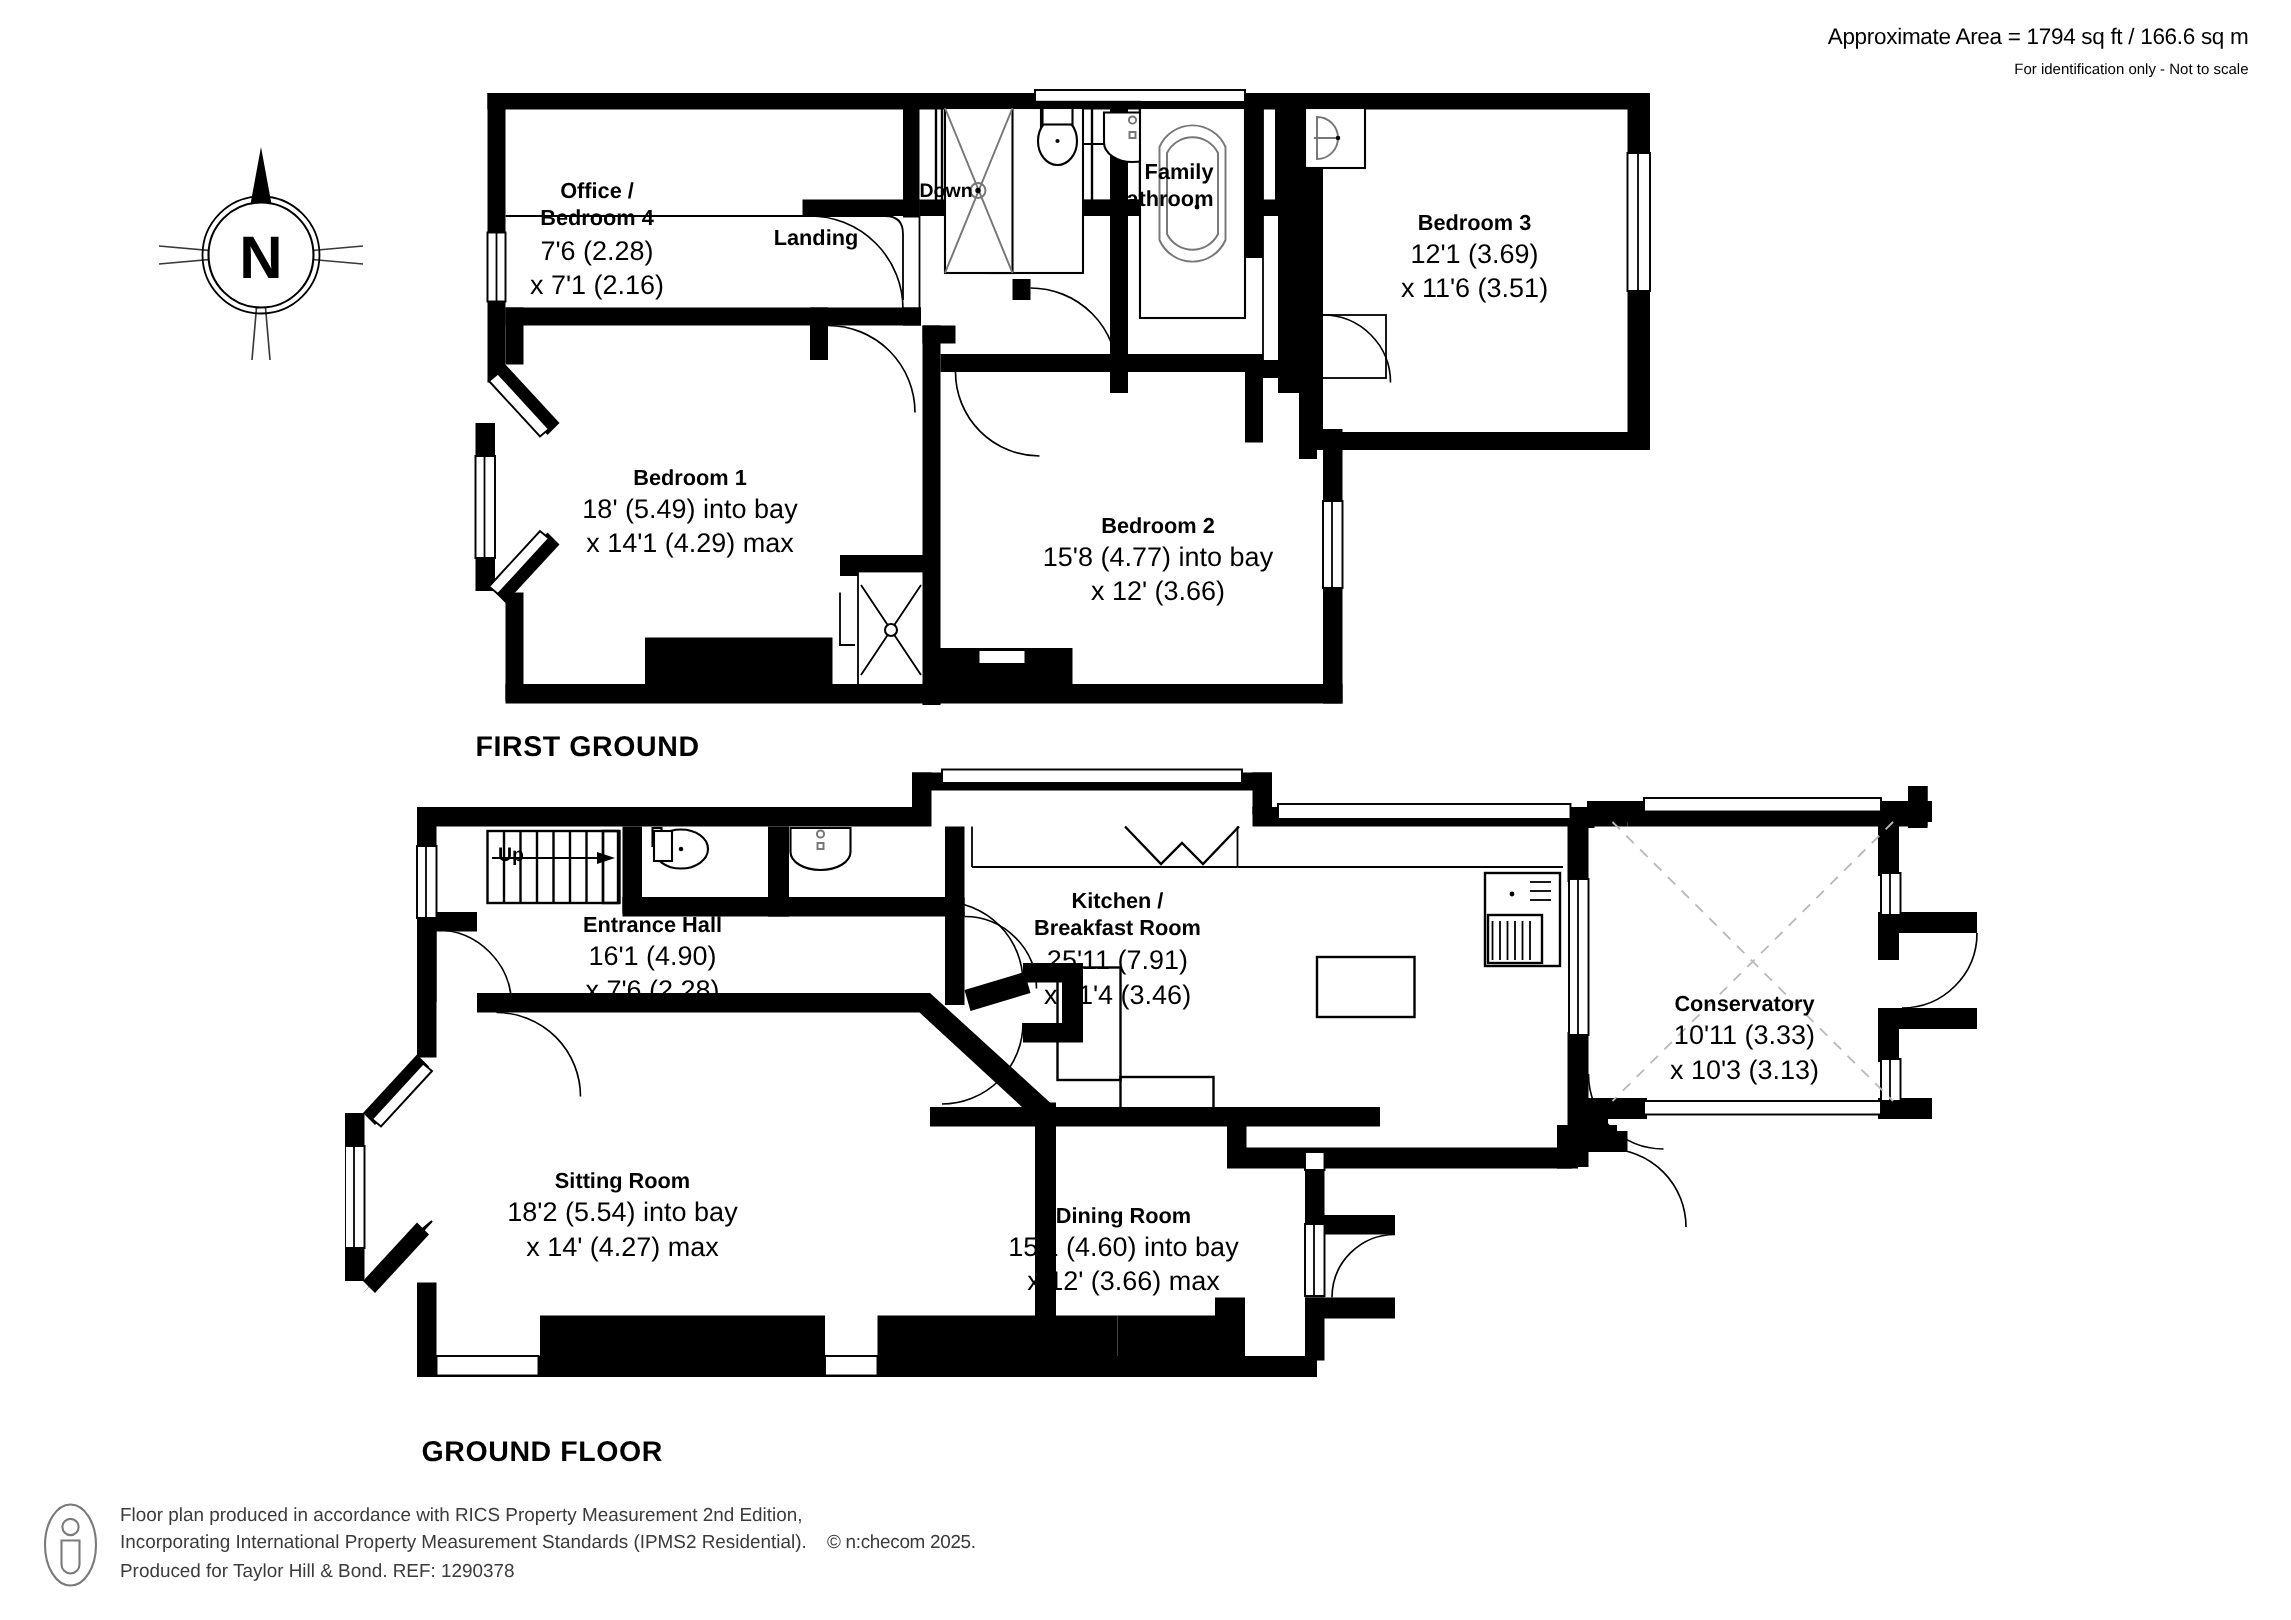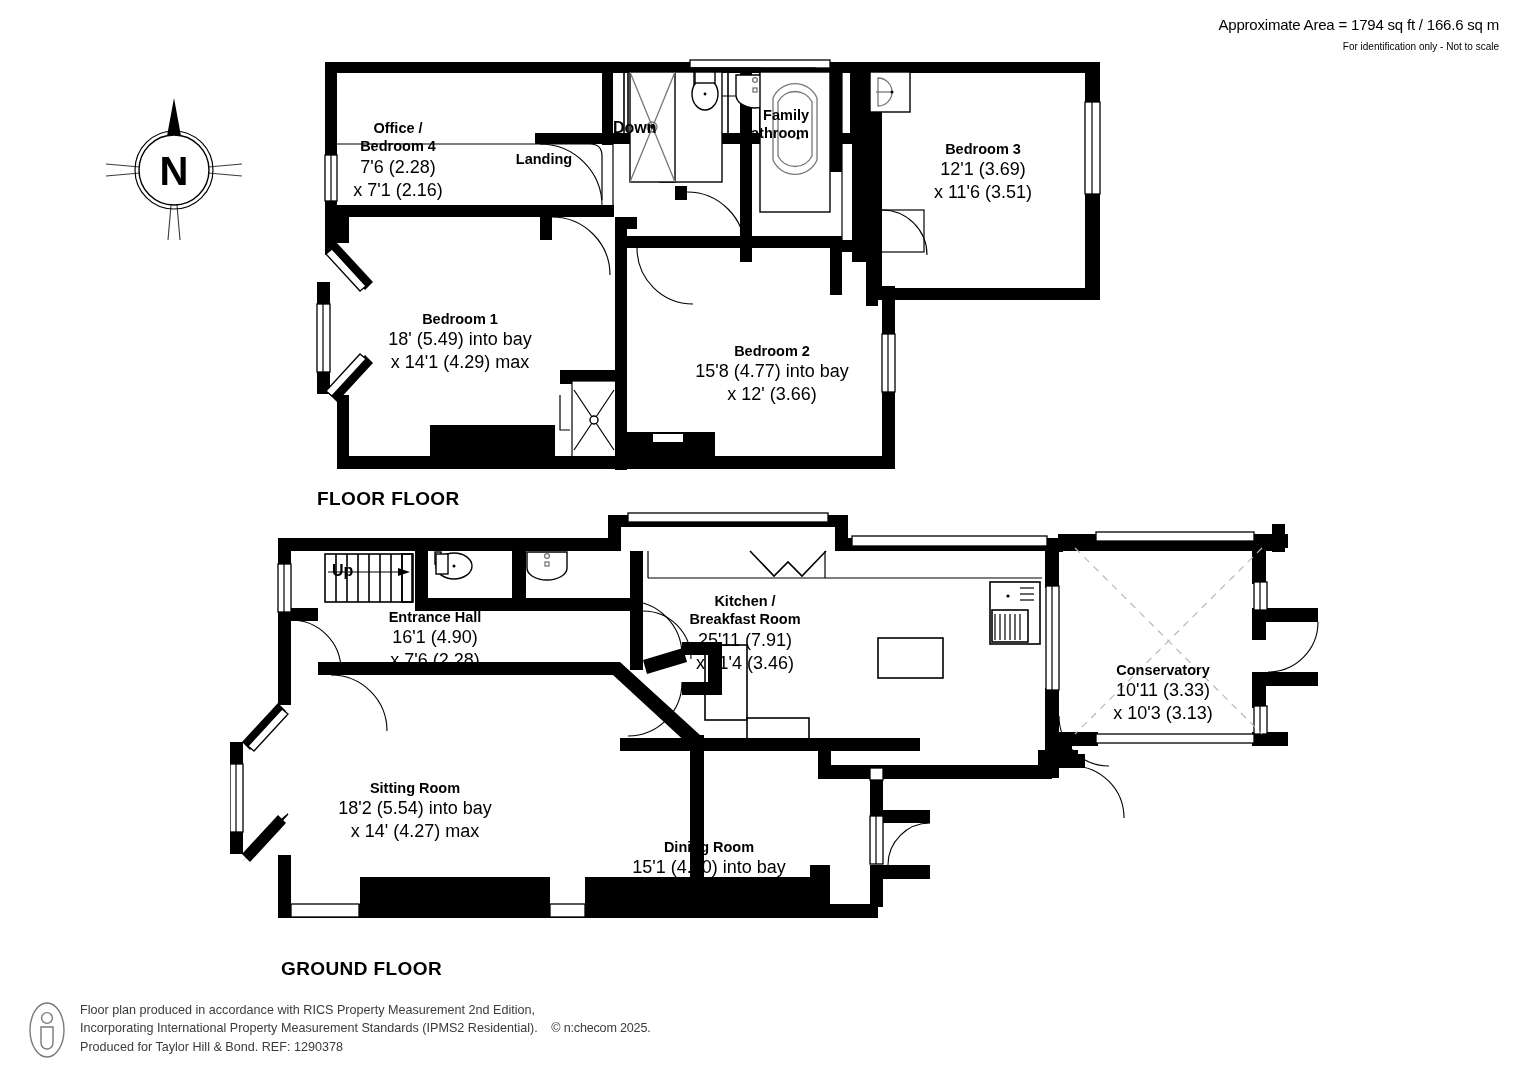--- a/index.html
+++ b/index.html
@@ -57,21 +57,21 @@
   }
   .room-label .rl-name {
     font-size: 14.5px;
     font-weight: bold;
   }
   .room-label .rl-dim {
     font-size: 18px;
   }
   .small-label {
     position: absolute;
-    font-size: 16px;
+    font-size: 13px;
     font-weight: bold;
     white-space: nowrap;
   }
   
   #footer {
     position: absolute;
     left: 28px;
     top: 1001px;
     display: flex;
     align-items: flex-start;
@@ -319,21 +319,21 @@
     <div class="rl-dim">18' (5.49) into bay</div>
     <div class="rl-dim">x 14'1 (4.29) max</div>
   </div>
 
   <div class="room-label" style="left:677px;top:323px;width:190px;margin-top:19px;">
     <div class="rl-name">Bedroom 2</div>
     <div class="rl-dim">15'8 (4.77) into bay</div>
     <div class="rl-dim">x 12' (3.66)</div>
   </div>
 
-  <div class="floor-caption" id="first-floor-caption">FLOOR FLOOR</div>
+  <div class="floor-caption" id="first-floor-caption">FIRST GROUND</div>
 
   <svg id="ground-floor-svg" style="position:absolute;left:230px;top:510px;" width="1090" height="440" viewBox="0 0 1090 440">
 
     <g class="wall">
 
       <rect x="48" y="28" width="330" height="13"></rect>
 
       <rect x="378" y="5" width="13" height="36"></rect>
       <rect x="378" y="5" width="240" height="12"></rect>
       <rect x="605" y="5" width="13" height="28"></rect>
@@ -535,21 +535,21 @@
     <div class="rl-dim">10'11 (3.33)</div>
     <div class="rl-dim">x 10'3 (3.13)</div>
   </div>
 
   <div class="room-label" style="left:325px;top:779px;width:180px;">
     <div class="rl-name">Sitting Room</div>
     <div class="rl-dim">18'2 (5.54) into bay</div>
     <div class="rl-dim">x 14' (4.27) max</div>
   </div>
 
-  <div class="room-label" style="left:614px;top:802px;width:190px;margin-top:36px;">
+  <div class="room-label" style="left:654px;top:802px;width:190px;">
     <div class="rl-name">Dining Room</div>
     <div class="rl-dim">15'1 (4.60) into bay</div>
     <div class="rl-dim">x 12' (3.66) max</div>
   </div>
 
   <div class="floor-caption" id="ground-floor-caption">GROUND FLOOR</div>
 
   <div id="footer">
     <svg width="38" height="58" viewBox="0 0 38 58">
       <ellipse cx="19" cy="29" rx="17" ry="27" fill="none" stroke="#7a7a7a" stroke-width="1.4"></ellipse>

